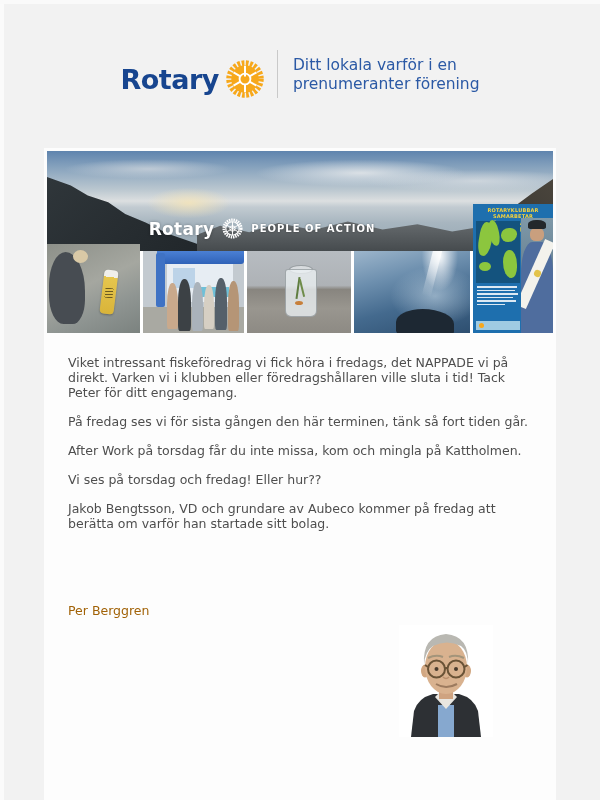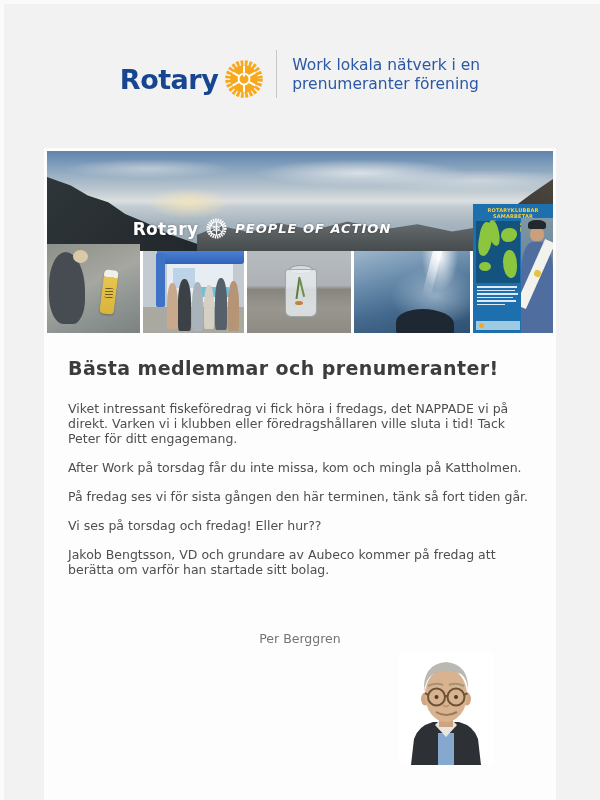--- a/index.html
+++ b/index.html
@@ -56,21 +56,21 @@
     position:absolute;right:0;top:28px;width:96px;height:72px;
     background:linear-gradient(225deg,#4a453d 0%,#3b3832 60%,#2f2d28 100%);
     clip-path:polygon(100% 0,100% 100%,0 100%,20% 78%,38% 62%,58% 40%,78% 20%);
   }
   .overlay-logo{
     position:absolute;left:0;top:66px;width:430px;
     display:flex;align-items:center;justify-content:center;gap:7px;color:#fff;
   }
   .overlay-brand{font-size:17px;font-weight:bold;letter-spacing:0.3px;text-shadow:0 0 3px rgba(0,0,0,0.35);}
   .overlay-gear{width:23px;height:23px;}
-  .overlay-tag{font-size:13px;font-weight:bold;font-style:italic;letter-spacing:1px;text-shadow:0 0 2px rgba(0,0,0,0.4);}
+  .overlay-tag{font-size:10px;font-weight:bold;letter-spacing:1px;text-shadow:0 0 2px rgba(0,0,0,0.4);}
 
   .photo{position:absolute;overflow:hidden;}
   
   .ph1{left:0;top:93px;width:93px;height:89px;
     background:linear-gradient(155deg,#8d9089 0%,#a5a7a0 45%,#8f9592 70%,#7b827f 100%);}
   .ph1-person{position:absolute;left:2px;top:8px;width:36px;height:72px;background:#474c52;
     border-radius:46% 54% 34% 40%;}
   .ph1-hair{position:absolute;left:26px;top:6px;width:15px;height:13px;background:#d9c9a6;border-radius:50%;}
   .ph1-tube{position:absolute;left:55px;top:26px;width:14px;height:44px;border-radius:4px;
     background:linear-gradient(180deg,#f0efea 0%,#f0efea 16%,#e6c64d 16%,#d9b43a 100%);
@@ -126,21 +126,21 @@
   .pman-sash{position:absolute;left:9px;top:20px;width:11px;height:72px;background:#f3f2ec;transform:rotate(24deg);}
   .pman-sashdot{position:absolute;left:13px;top:52px;width:7px;height:7px;background:#e3c34a;border-radius:50%;transform:rotate(24deg);}
 
   
   .content{padding:0 21px;position:relative;}
   .main-heading{
     margin:24px 0 0 0;font-size:19px;font-weight:bold;color:#3c3c3c;letter-spacing:0.4px;
   }
   .paragraphs{margin-top:22px;}
   .para{font-size:12.5px;color:#4e4e4e;line-height:15px;margin:0 0 14px 0;max-width:468px;}
-  .signature{margin-top:54px;text-align:center;font-size:12.5px;color:#737373;line-height:16px;}
+  .signature{margin-top:72px;font-size:12.5px;color:#a16207;line-height:16px;}
   .portrait{margin:6px 0 0 331px;width:94px;height:112px;}
 </style>
 </head>
 <body>
 
 <div class="edge-strip"></div>
 <div class="top-strip"></div>
 
 <div class="header">
   <div class="logo-block">
@@ -154,21 +154,21 @@
           <line x1="10.2" y1="16" x2="37.8" y2="32"></line>
           <line x1="10.2" y1="32" x2="37.8" y2="16"></line>
         </g>
         <circle cx="24" cy="24" r="6.5" fill="#f7a81b" stroke="#ffffff" stroke-width="2.2"></circle>
         <rect x="22.8" y="17" width="2.4" height="4" fill="#ffffff"></rect>
       </svg>
     </div>
   </div>
   <div class="header-divider"></div>
   <div class="tagline">
-    <div>Work lokala nätverk i en</div>
+    <div>Ditt lokala varför i en</div>
     <div>prenumeranter förening</div>
   </div>
 </div>
 
 <div class="card">
 
   <div class="banner">
     <div class="panorama">
       <div class="rock-left"></div>
       <div class="rock-right"></div>
@@ -249,26 +249,25 @@
         <div class="pman-jacket"></div>
         <div class="pman-sash"></div>
         <div class="pman-sashdot"></div>
         <div class="pman-face"></div>
         <div class="pman-cap"></div>
       </div>
     </div>
   </div>
 
   <div class="content">
-    <h1 class="main-heading">Bästa medlemmar och prenumeranter!</h1>
 
     <div class="paragraphs">
       <p class="para">Viket intressant fiskeföredrag vi fick höra i fredags, det NAPPADE vi på direkt. Varken vi i klubben eller föredragshållaren ville sluta i tid! Tack Peter för ditt engagemang.</p>
+      <p class="para">På fredag ses vi för sista gången den här terminen, tänk så fort tiden går.</p>
       <p class="para">After Work på torsdag får du inte missa, kom och mingla på Kattholmen.</p>
-      <p class="para">På fredag ses vi för sista gången den här terminen, tänk så fort tiden går.</p>
       <p class="para">Vi ses på torsdag och fredag! Eller hur??</p>
       <p class="para">Jakob Bengtsson, VD och grundare av Aubeco kommer på fredag att berätta om varför han startade sitt bolag.</p>
     </div>
 
     <div class="signature">
       <div>Per Berggren</div>
     </div>
 
     <div class="portrait">
       <svg viewBox="0 0 94 112" width="94" height="112">

